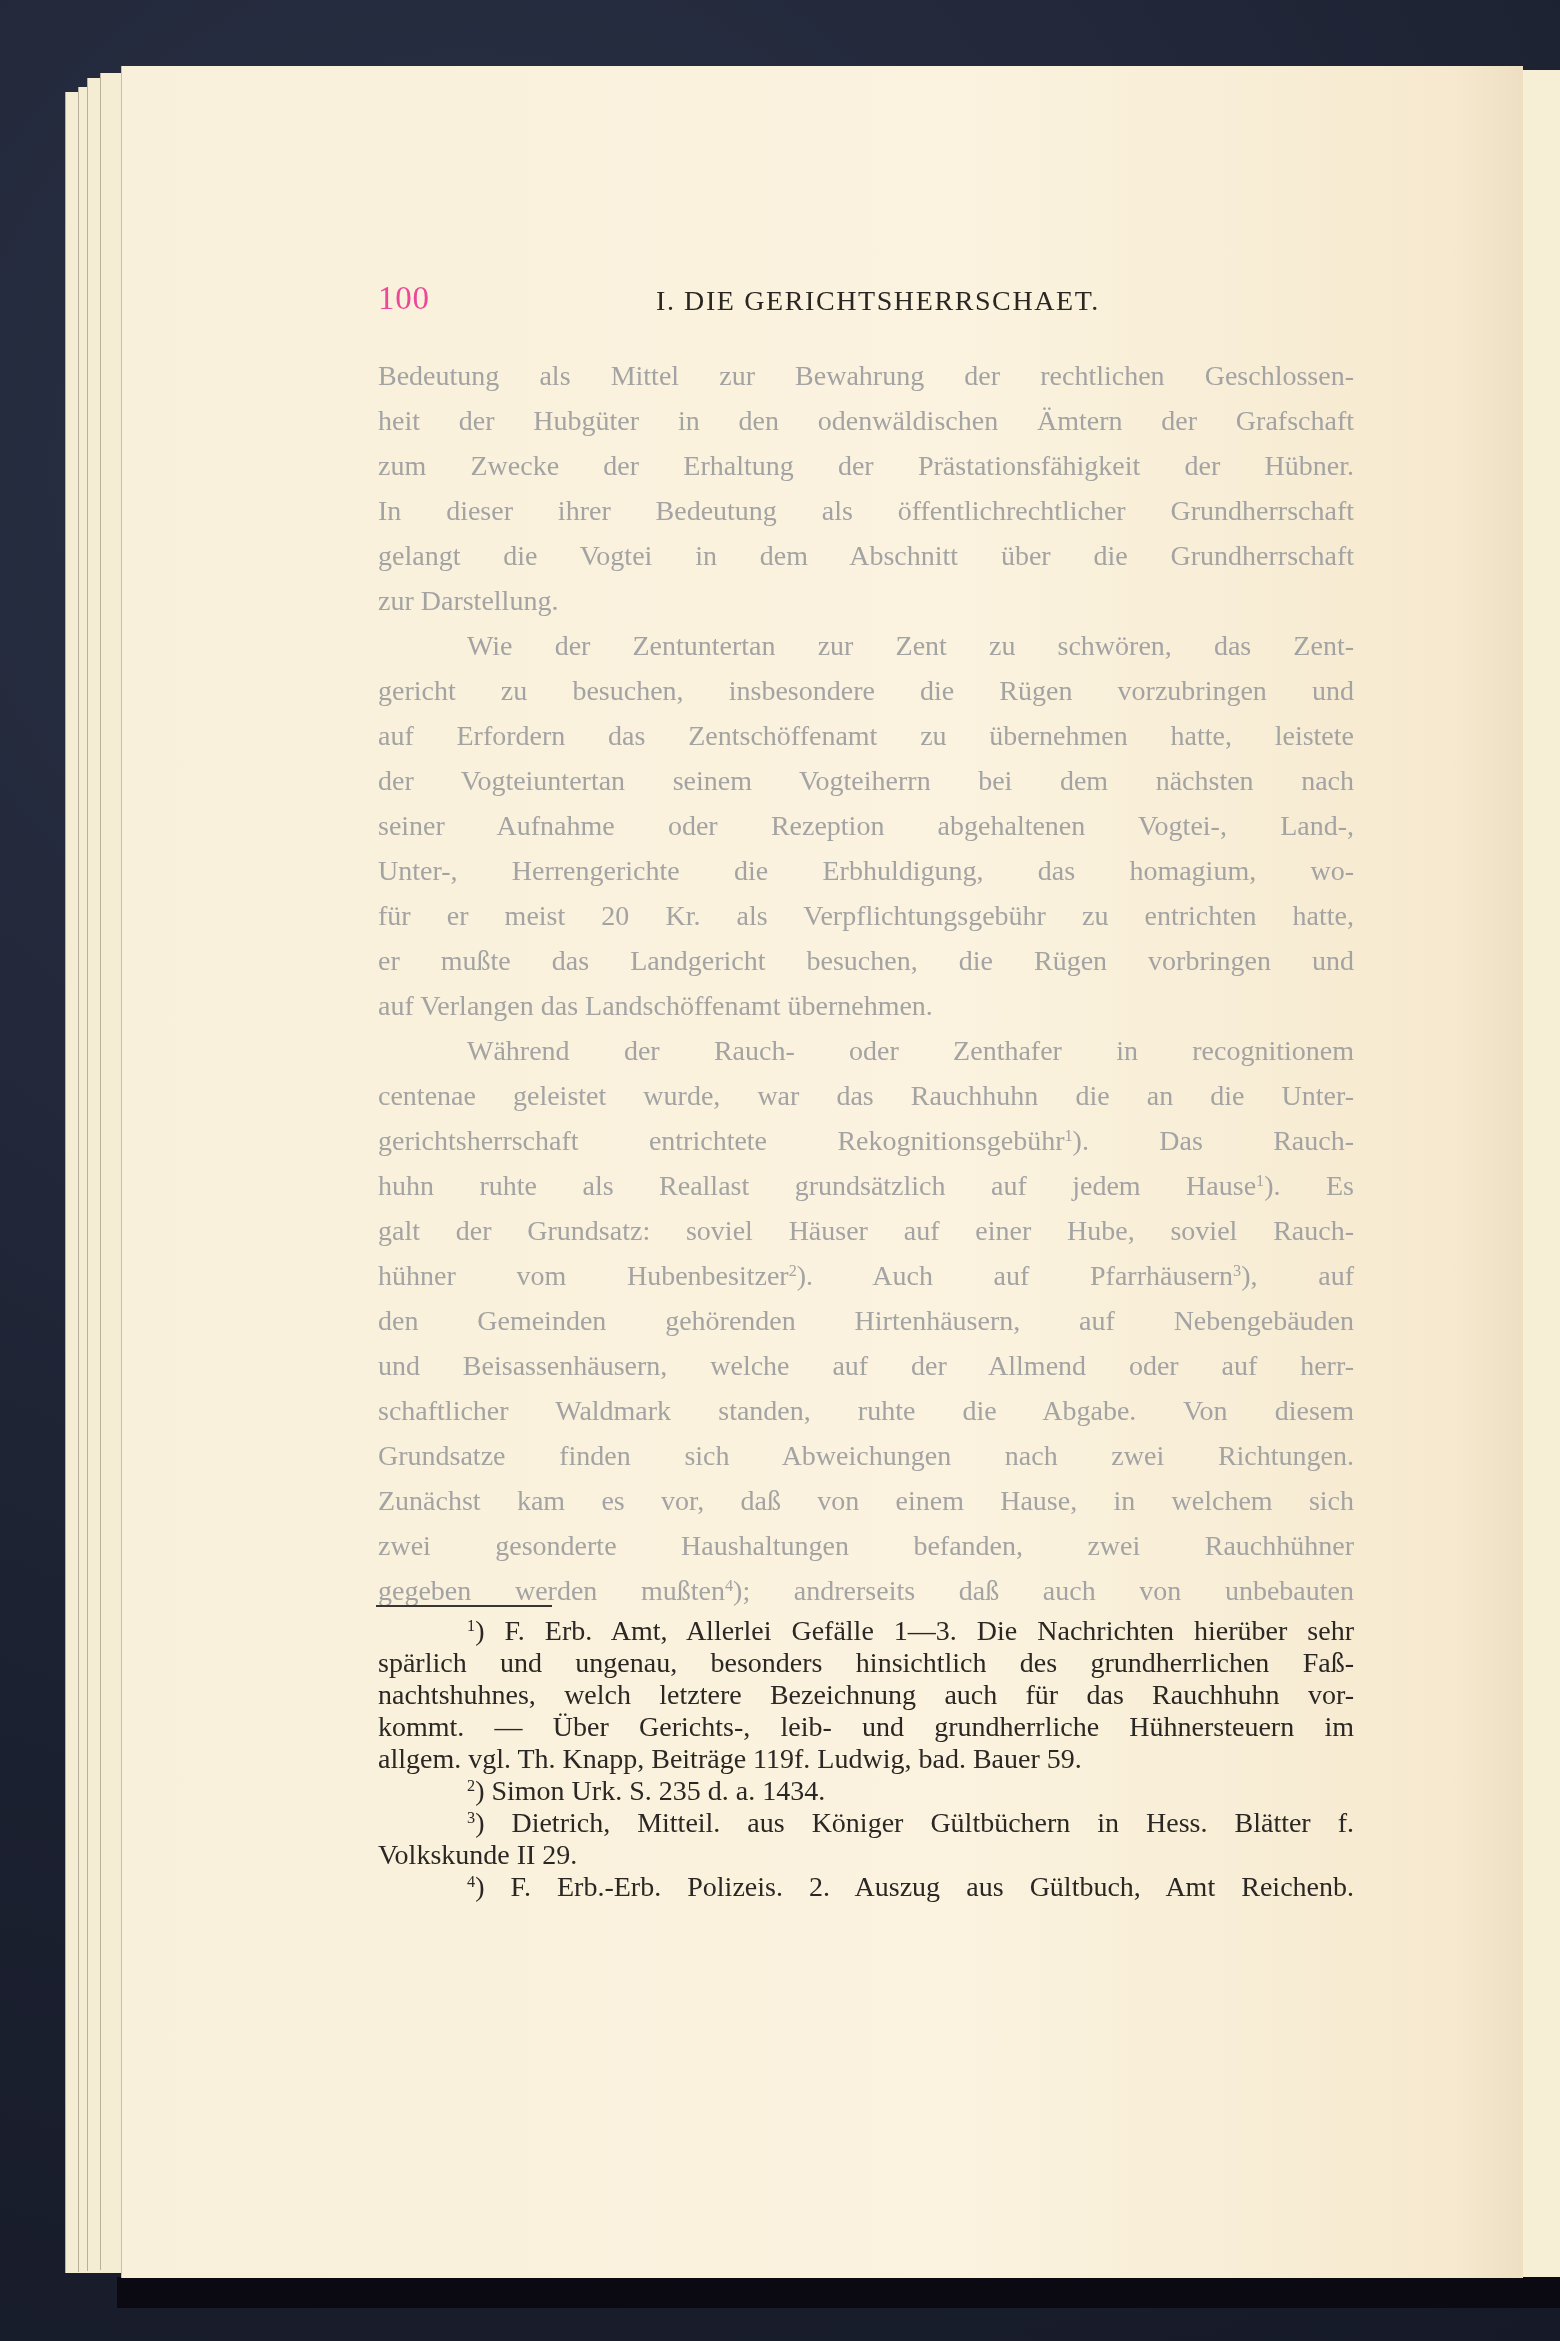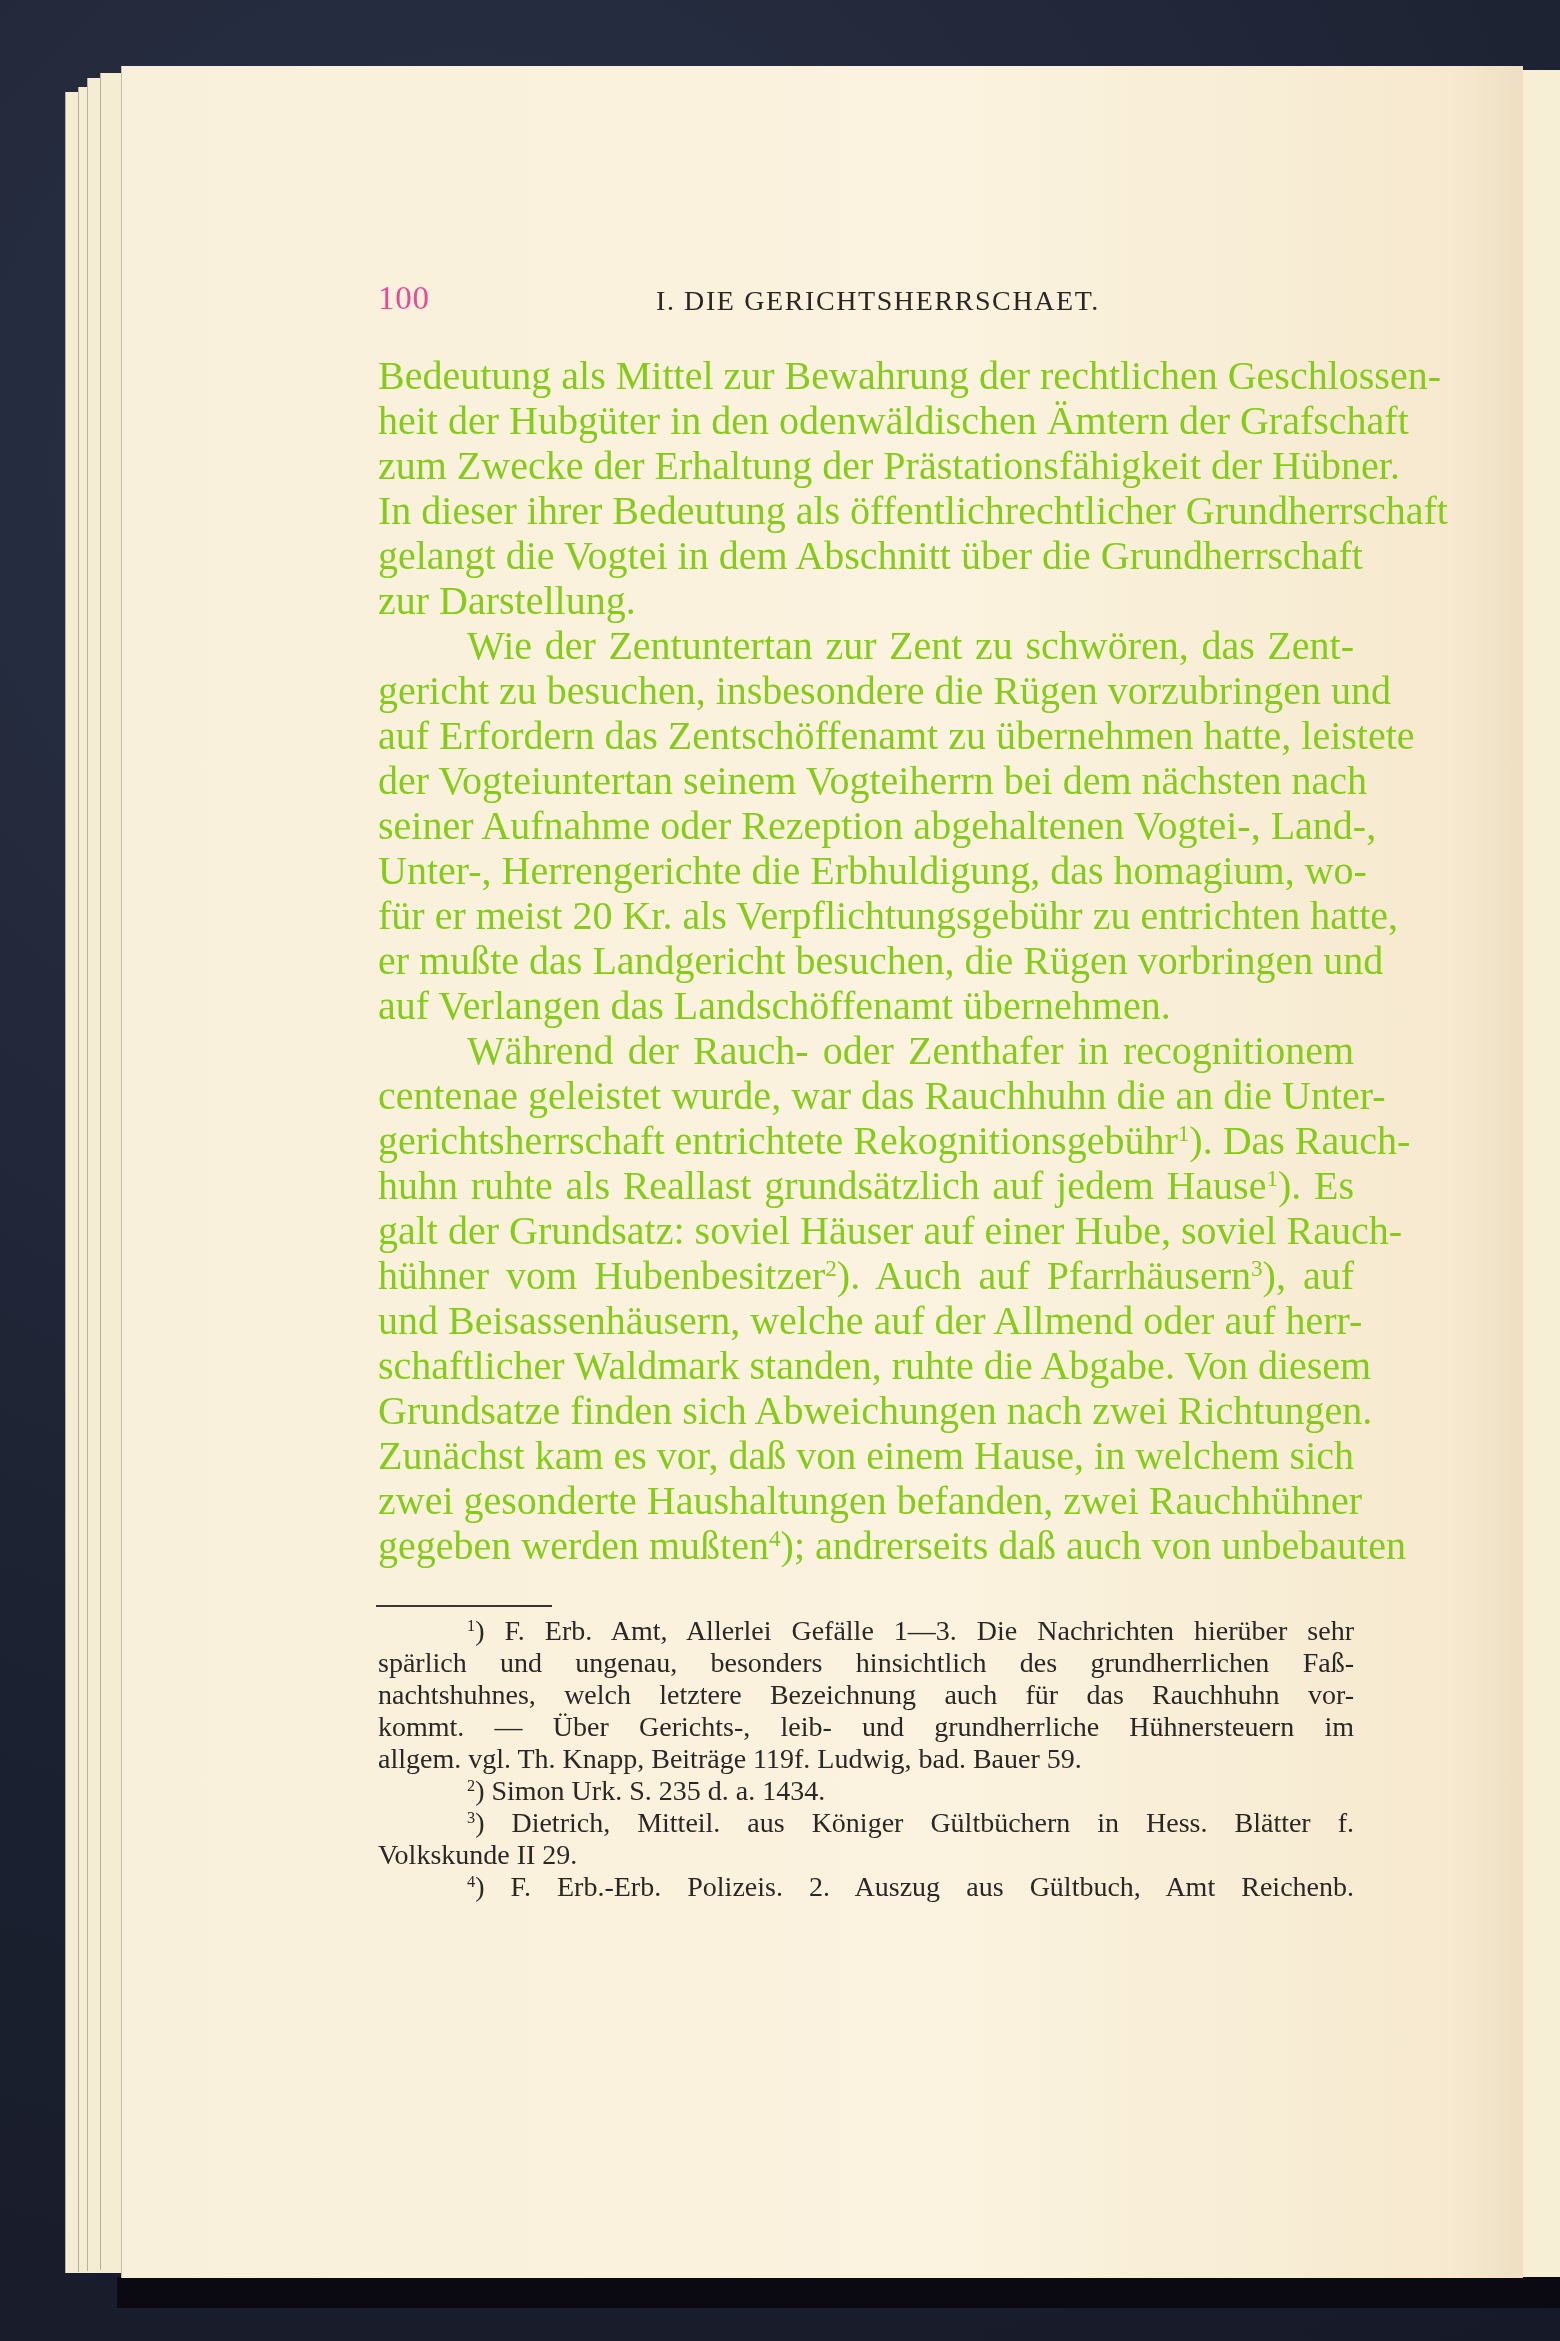--- a/index.html
+++ b/index.html
@@ -20,21 +20,21 @@
   .next-page {
     position:absolute; left:1519px; top:70px; width:41px; height:2207px;
     background:#f7eed6; border-left:1.6px solid #b9ab8f;
   }
   .bottom-shadow { position:absolute; left:117px; top:2277px; width:1444px; height:31px; background:#0b0a12; }
   .running-head { position:absolute; top:283px; left:0; width:100%; height:31px; }
   .page-number { position:absolute; left:378px; top:0; font-size:33px; letter-spacing:0.8px; line-height:31px; font-family:"Liberation Serif",serif; color:#ec4899; }
   .head-title { position:absolute; left:656px; top:4.7px; font-size:28px; letter-spacing:1.6px; line-height:26.5px; font-family:"Liberation Serif",serif; color:#2a2622; }
   .body-text {
     position:absolute; left:378px; top:353px; width:976px;
-    font-family:"Liberation Serif",serif; font-size:40px; line-height:45px; color:#84cc16;
+    font-family:"Liberation Serif",serif; font-size:28px; line-height:45px; color:#a3a3a3;
   }
   .line { display:block; white-space:nowrap; text-align:justify; text-align-last:justify; height:45px; }
   .line.last { text-align-last:left; }
   .line.indent { padding-left:89px; }
   sup { font-size:0.58em; line-height:0; vertical-align:0.55em; }
   .fn-rule { position:absolute; left:376px; top:1605px; width:176px; height:1.6px; background:#3a3530; }
   .footnotes {
     position:absolute; left:378px; top:1615px; width:976px;
     font-family:"Liberation Serif",serif; font-size:28px; line-height:32px; color:#2b2724;
   }
@@ -74,20 +74,21 @@
     <span class="line"><span>Unter-, Herrengerichte die Erbhuldigung, das homagium, wo-</span></span>
     <span class="line"><span>für er meist 20 Kr. als Verpflichtungsgebühr zu entrichten hatte,</span></span>
     <span class="line"><span>er mußte das Landgericht besuchen, die Rügen vorbringen und</span></span>
     <span class="line last"><span>auf Verlangen das Landschöffenamt übernehmen.</span></span>
     <span class="line indent"><span>Während der Rauch- oder Zenthafer in recognitionem</span></span>
     <span class="line"><span>centenae geleistet wurde, war das Rauchhuhn die an die Unter-</span></span>
     <span class="line"><span>gerichtsherrschaft entrichtete Rekognitionsgebühr</span><sup>1</sup><span>). Das Rauch-</span></span>
     <span class="line"><span>huhn ruhte als Reallast grundsätzlich auf jedem Hause</span><sup>1</sup><span>). Es</span></span>
     <span class="line"><span>galt der Grundsatz: soviel Häuser auf einer Hube, soviel Rauch-</span></span>
     <span class="line"><span>hühner vom Hubenbesitzer</span><sup>2</sup><span>). Auch auf Pfarrhäusern</span><sup>3</sup><span>), auf</span></span>
+    <span class="line"><span>den Gemeinden gehörenden Hirtenhäusern, auf Nebengebäuden</span></span>
     <span class="line"><span>und Beisassenhäusern, welche auf der Allmend oder auf herr-</span></span>
     <span class="line"><span>schaftlicher Waldmark standen, ruhte die Abgabe. Von diesem</span></span>
     <span class="line"><span>Grundsatze finden sich Abweichungen nach zwei Richtungen.</span></span>
     <span class="line"><span>Zunächst kam es vor, daß von einem Hause, in welchem sich</span></span>
     <span class="line"><span>zwei gesonderte Haushaltungen befanden, zwei Rauchhühner</span></span>
     <span class="line"><span>gegeben werden mußten</span><sup>4</sup><span>); andrerseits daß auch von unbebauten</span></span>
   </div>
 
 <div class="fn-rule"></div>
 

